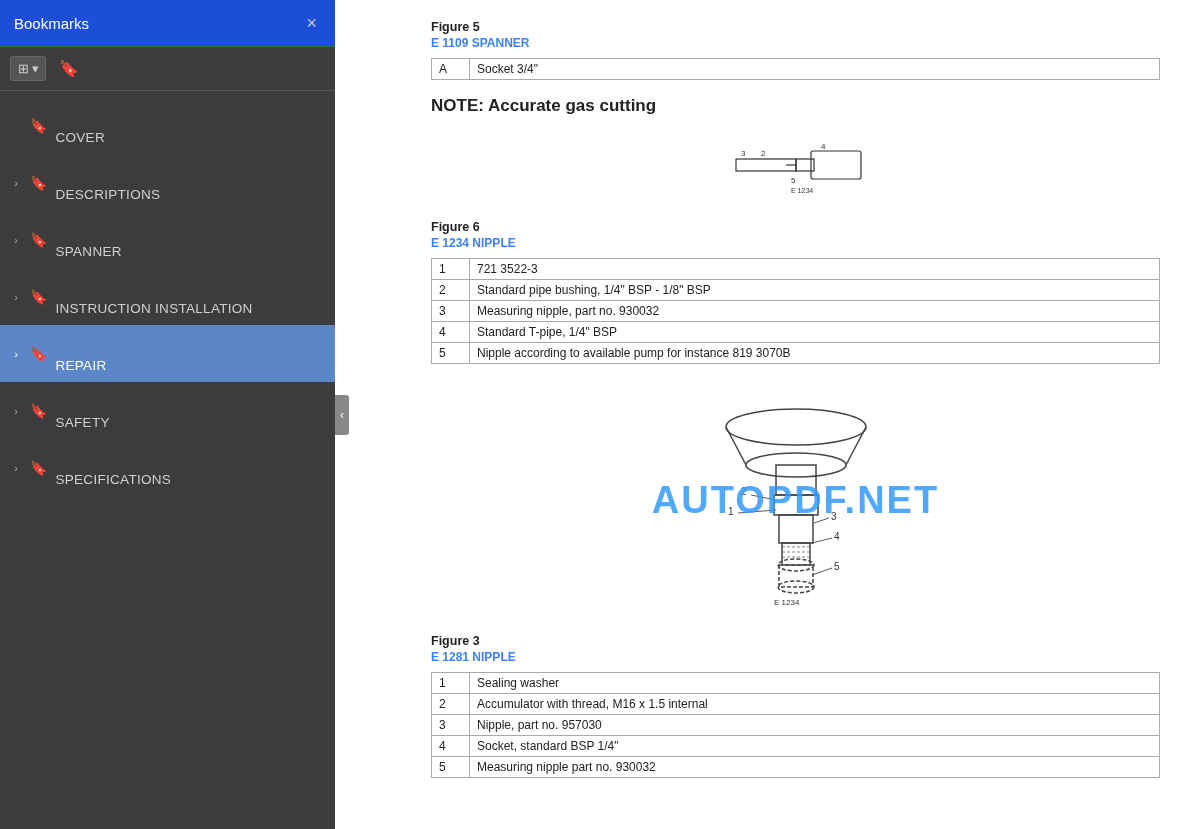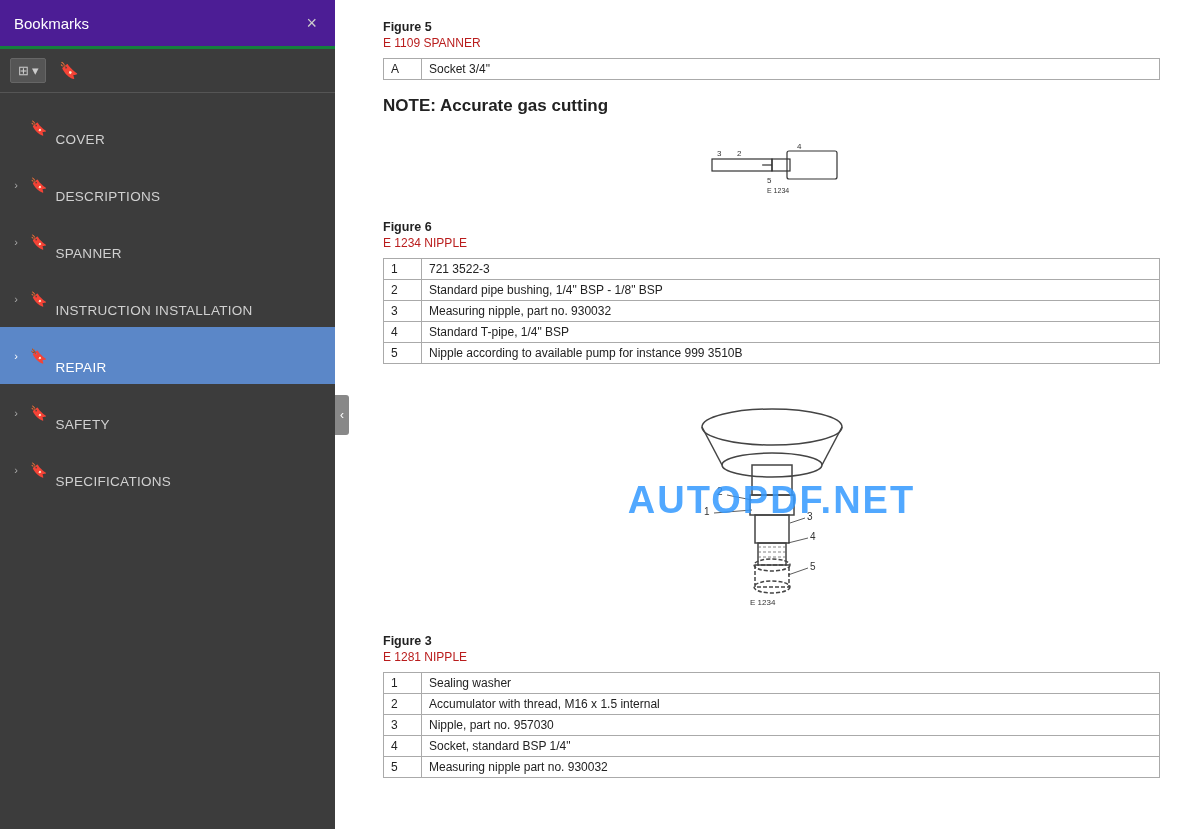--- a/index.html
+++ b/index.html
@@ -13,22 +13,22 @@
       display: flex;
       flex-direction: column;
       height: 829px;
       position: relative;
     }
     .sidebar-header {
       display: flex;
       align-items: center;
       justify-content: space-between;
       padding: 12px 14px;
-      border-bottom: 3px solid #15803d;
-      background: #4c1d95;
+      border-bottom: 1px solid #15803d;
+      background: #1d4ed8;
     }
     .sidebar-header-title {
       color: #fff;
       font-size: 15px;
       font-weight: 400;
     }
     .sidebar-close-btn {
       color: #ccc;
       font-size: 18px;
       cursor: pointer;
@@ -128,32 +128,34 @@
       font-size: 12px;
     }
 
     
     .main-content {
       flex: 1;
       background: #fff;
       overflow-y: auto;
       padding: 20px 40px 30px 48px;
       height: 829px;
+      margin-left: 48px;
     }
 
     .figure-title {
       font-size: 12.5px;
       font-weight: bold;
       margin-bottom: 2px;
       color: #222;
     }
     .figure-subtitle {
       font-size: 12px;
-      color: #b91c1c;
+      color: #3b82f6;
       margin-bottom: 8px;
+      font-weight: bold;
     }
     .data-table {
       width: 100%;
       border-collapse: collapse;
       margin-bottom: 16px;
       font-size: 12px;
     }
     .data-table td {
       border: 1px solid #aaa;
       padding: 3px 7px;
@@ -316,21 +318,21 @@
         <tr>
           <td>3</td>
           <td>Measuring nipple, part no. 930032</td>
         </tr>
         <tr>
           <td>4</td>
           <td>Standard T-pipe, 1/4" BSP</td>
         </tr>
         <tr>
           <td>5</td>
-          <td>Nipple according to available pump for instance 999 3510B</td>
+          <td>Nipple according to available pump for instance 819 3070B</td>
         </tr>
       </tbody>
     </table>
   </div>
 
   <div class="diagram-area" style="height: 240px; position: relative;">
     <span class="watermark" style="top:50%; left:50%; transform:translate(-50%,-50%);">AUTOPDF.NET</span>
 
     <svg width="220" height="230" viewBox="0 0 220 230" class="diagram-svg">
 

